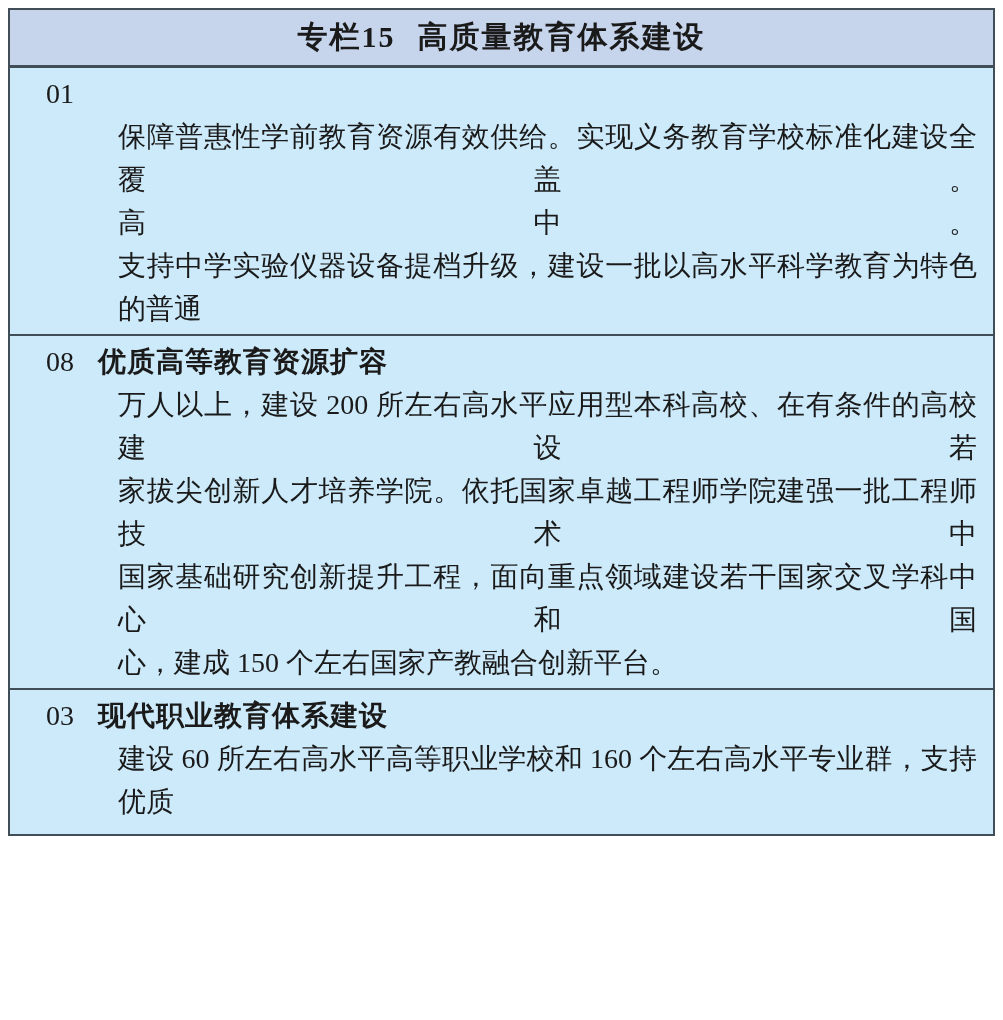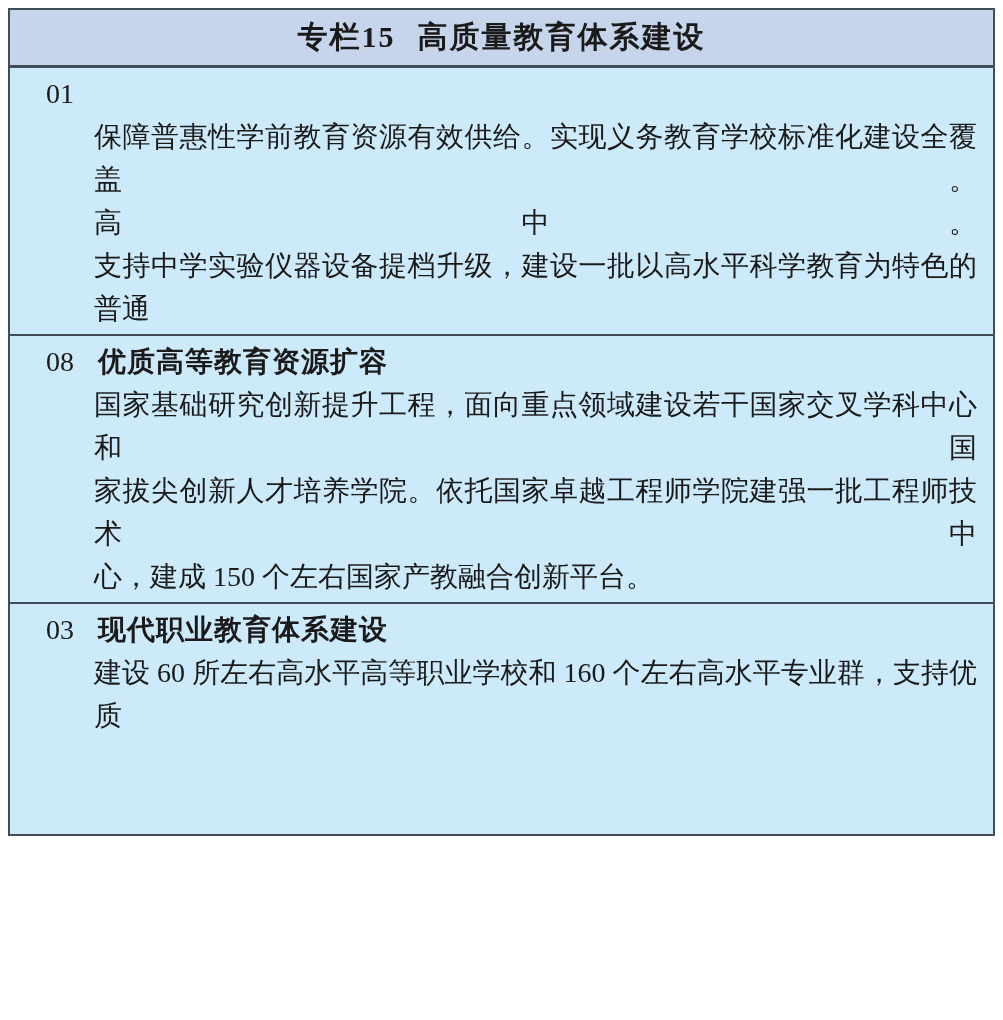--- a/index.html
+++ b/index.html
@@ -46,21 +46,21 @@
   .section:last-child { border-bottom: none; flex: 1 1 auto; }
   .heading-row { display: flex; align-items: baseline; }
   .num {
     box-sizing: border-box;
     width: 80px;
     padding-left: 28px;
     flex: 0 0 80px;
     font-weight: normal;
   }
   .heading { font-weight: bold; letter-spacing: 1px; }
-  .para { margin-left: 76px; }
+  .para { margin-left: 100px; }
   .line {
     text-align: justify;
     text-align-last: justify;
   }
   .para .line:last-child { text-align-last: left; }
 </style>
 </head>
 <body>
 
 <div class="panel">
@@ -80,22 +80,23 @@
       <div class="line">支持中学实验仪器设备提档升级，建设一批以高水平科学教育为特色的普通</div>
     </div>
   </div>
 
   <div class="section">
     <div class="heading-row">
       <span class="num">08</span>
       <span class="heading">优质高等教育资源扩容</span>
     </div>
     <div class="para">
+      <div class="line">万人以上，建设 200 所左右高水平应用型本科高校、在有条件的高校建设若</div>
+      <div class="line">家拔尖创新人才培养学院。依托国家卓越工程师学院建强一批工程师技术中</div>
       <div class="line">国家基础研究创新提升工程，面向重点领域建设若干国家交叉学科中心和国</div>
-      <div class="line">家拔尖创新人才培养学院。依托国家卓越工程师学院建强一批工程师技术中</div>
       <div class="line">心，建成 150 个左右国家产教融合创新平台。</div>
     </div>
   </div>
 
   <div class="section">
     <div class="heading-row">
       <span class="num">03</span>
       <span class="heading">现代职业教育体系建设</span>
     </div>
     <div class="para">

